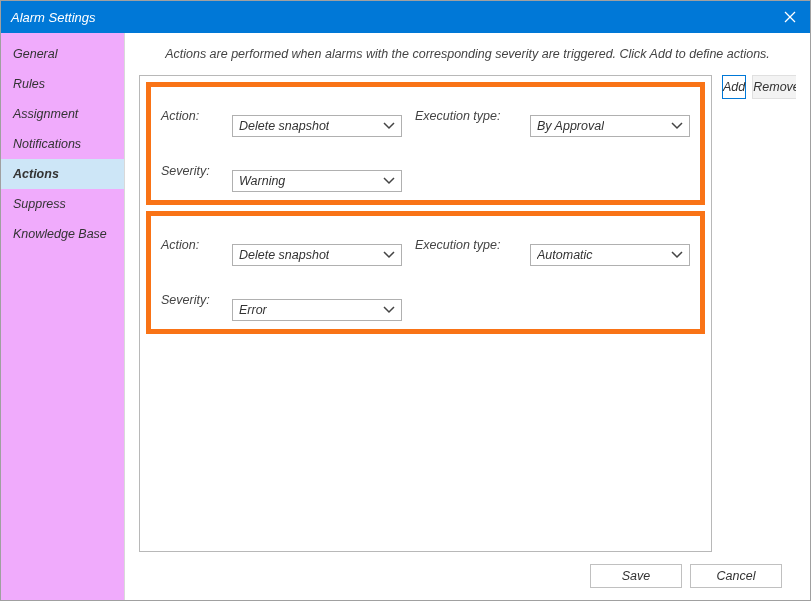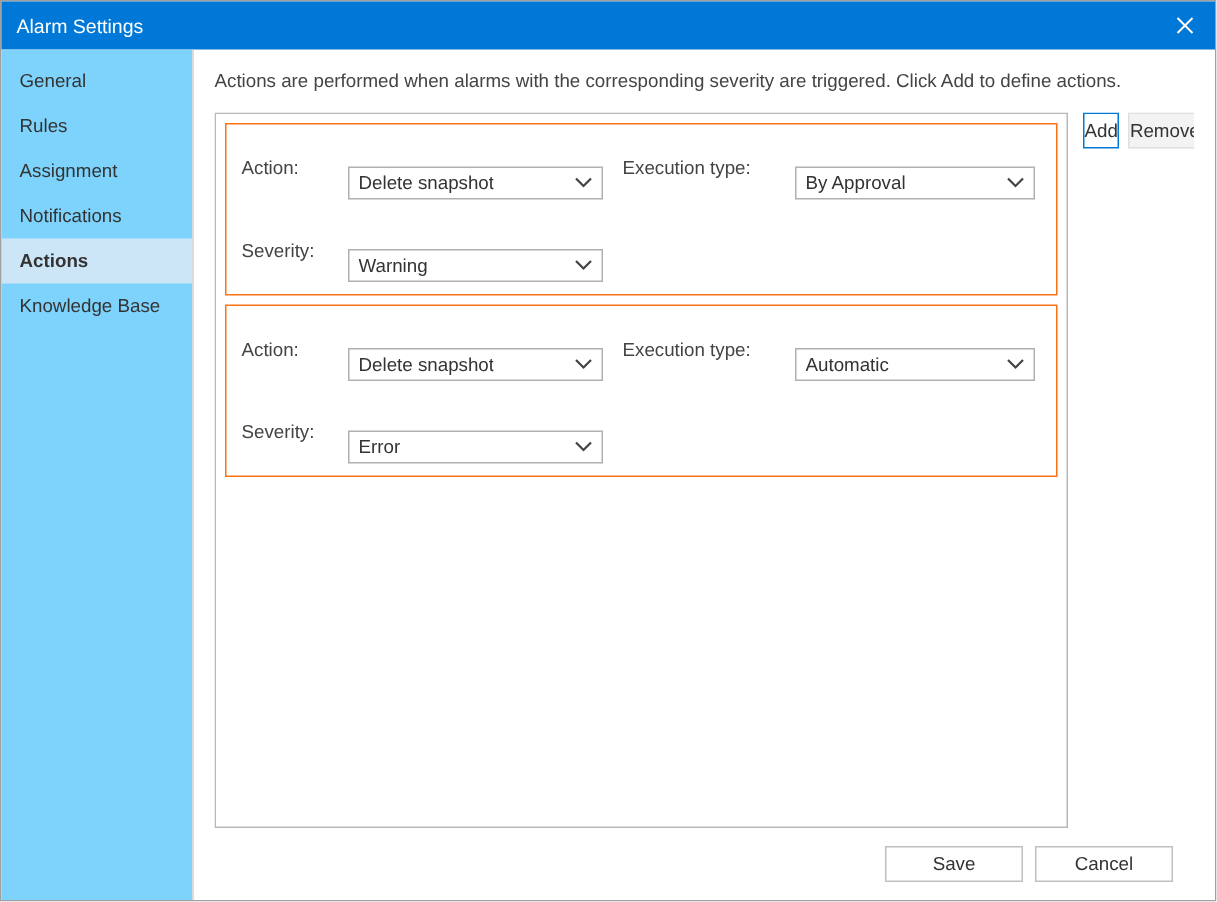--- a/index.html
+++ b/index.html
@@ -1,30 +1,30 @@
 <!DOCTYPE html>
 <html><head>
   <meta charset="utf-8">
   <style>
     * { box-sizing: border-box; margin: 0; padding: 0; font-family: "Segoe UI", Tahoma, sans-serif; font-size: 12.5px; color: #333; }
     html, body { width: 811px; height: 601px; overflow: hidden; background: #fff; }
-    .window { width: 811px; height: 601px; display: flex; flex-direction: column; border: 1px solid #a0a0a0; }
+    .window { width: 811px; height: 601px; display: flex; flex-direction: column; border: 1px solid #a0a0a0; font-style: italic; }
     .titlebar { background: #0078d7; color: #fff; height: 32px; display: flex; align-items: center; padding: 0 0 0 10px; justify-content: space-between; }
     .titlebar .title { color: #fff; font-size: 13px; }
     .titlebar .close { width: 40px; height: 32px; display: flex; align-items: center; justify-content: center; cursor: pointer; }
     .titlebar .close svg { stroke: #fff; }
     .body { flex: 1; display: flex; overflow: hidden; }
-    .sidebar { width: 128px; border-right: 1px solid #d9d9d9; padding-top: 6px; background: #7dd3fc; }
+    .sidebar { width: 128px; border-right: 1px solid #d9d9d9; padding-top: 6px; background: #f0abfc; }
     .sidebar-item { padding: 8px 12px; cursor: pointer; color: #444; }
     .sidebar-item.active { background: #cde6f7; font-weight: bold; color: #222; }
     .main { flex: 1; display: flex; flex-direction: column; padding: 14px 14px 0 14px; }
-    .desc { margin-bottom: 14px; color: #444; }
+    .desc { margin-bottom: 14px; color: #444; text-align: center; }
     .content-row { flex: 1; display: flex; gap: 10px; overflow: hidden; }
     .records { flex: 1; border: 1px solid #b8b8b8; padding: 6px; display: flex; flex-direction: column; gap: 6px; overflow: auto; }
-    .record { border: 1px solid #f97316; padding: 8px 10px; display: grid; grid-template-columns: 58px 170px 102px 160px; row-gap: 10px; column-gap: 6px; align-items: center; gap: 13px; }
+    .record { border: 5px solid #f97316; padding: 8px 10px; display: grid; grid-template-columns: 58px 170px 102px 160px; row-gap: 10px; column-gap: 6px; align-items: center; gap: 13px; }
     .record .lbl { color: #444; }
     .select { border: 1px solid #b0b0b0; height: 22px; padding: 0 6px; display: flex; align-items: center; justify-content: space-between; background: #fff; cursor: pointer; margin-top: 20px; }
     .select .val { overflow: hidden; white-space: nowrap; text-overflow: ellipsis; }
     .select svg { flex-shrink: 0; margin-left: 6px; }
     .sidebuttons { width: 74px; display: flex; flex-direction: row; gap: 6px; }
     .btn { height: 24px; border: 1.5px solid #0078d7; background: #fff; display: flex; align-items: center; justify-content: center; cursor: pointer; user-select: none; }
     .btn.plain { border: 1px solid #c0c0c0; color: #333; }
     .btn.disabled { border: 1px solid #e0e0e0; background: #f3f3f3; color: #a0a0a0; cursor: default; }
     .footer { height: 48px; display: flex; align-items: center; justify-content: flex-end; gap: 8px; padding: 0 14px; border-top: 0px solid transparent; }
     .footer .btn { width: 92px; }
@@ -44,20 +44,21 @@
     </div>
   </div>
 
   <div class="body">
     <div class="sidebar">
       <div class="sidebar-item"><span>General</span></div>
       <div class="sidebar-item"><span>Rules</span></div>
       <div class="sidebar-item"><span>Assignment</span></div>
       <div class="sidebar-item"><span>Notifications</span></div>
       <div class="sidebar-item active"><span>Actions</span></div>
+      <div class="sidebar-item"><span>Suppress</span></div>
       <div class="sidebar-item"><span>Knowledge Base</span></div>
     </div>
 
     <div class="main">
       <div class="desc">Actions are performed when alarms with the corresponding severity are triggered. Click Add to define actions.</div>
 
       <div class="content-row">
         <div class="records">
 
           <div class="record">

